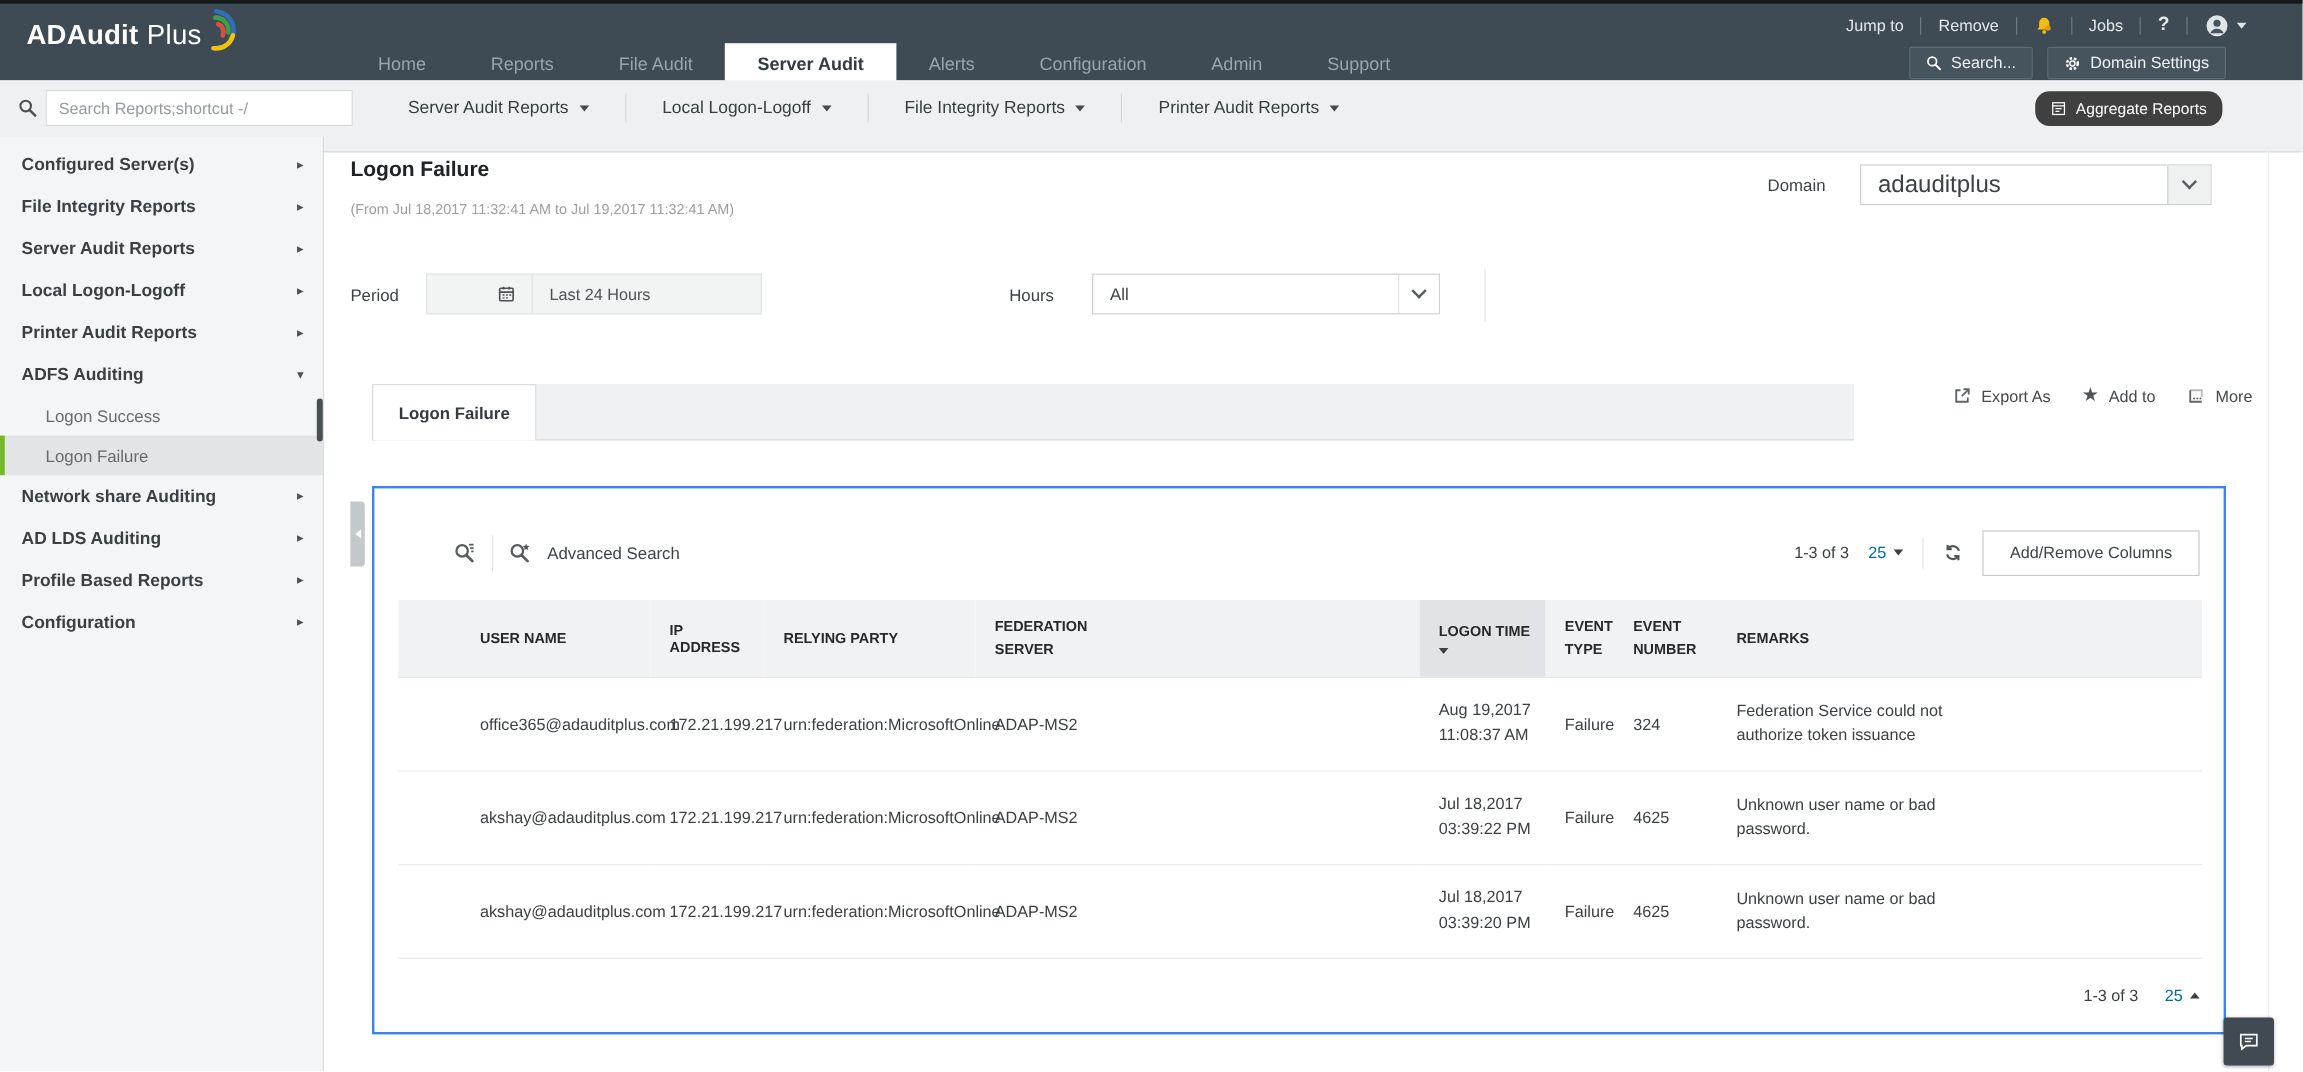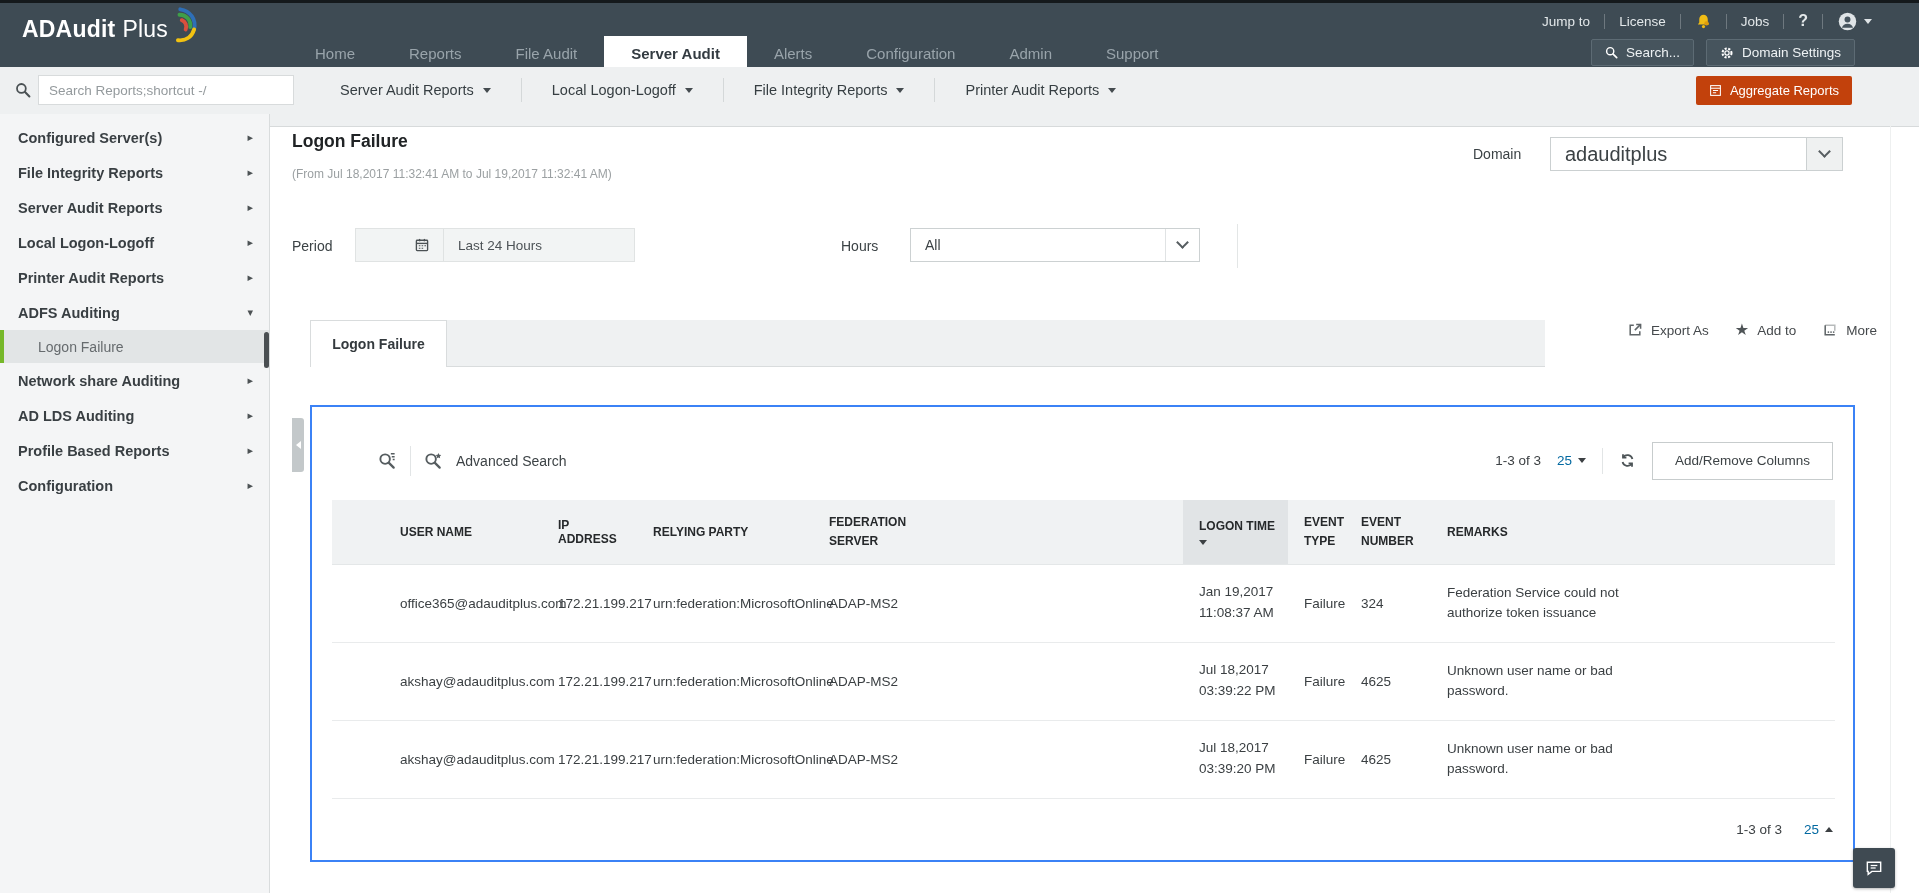--- a/index.html
+++ b/index.html
@@ -38,22 +38,22 @@
   .side-search { position:absolute; left:8px; top:8px; display:flex; align-items:center; }
   .side-search .icon-box { width:30px; display:flex; justify-content:center; }
   .side-search input { width:256px; height:30px; border:1px solid #d8dbdc; background:#fff;
                        font-size:13.5px; padding:0 10px; color:#3c4245; font-family:inherit; }
   .side-search input::placeholder { color:#949a9d; }
   .menus { position:absolute; left:310px; top:0; height:46px; display:flex; align-items:center; }
   .menu-item { display:flex; align-items:center; height:24px; padding:0 30px; gap:9px;
                border-right:1px solid #d4d8d9; color:#363e42; font-size:14.5px; cursor:pointer; white-space:nowrap; }
   .menu-item:last-child { border-right:none; }
   .aggregate-btn { position:absolute; right:67px; top:9px; height:29px; display:flex;
-                   align-items:center; gap:8px; padding:0 13px; background:#c2410c;
-                   border:none; border-radius:2px; color:#fff; font-size:13px;
+                   align-items:center; gap:8px; padding:0 13px; background:#404040;
+                   border:none; border-radius:12px; color:#fff; font-size:13px;
                    font-family:inherit; cursor:pointer; }
 
   
   .sidebar { position:absolute; left:0; top:114px; width:270px; height:779px;
              background:#f4f5f6; border-right:1px solid #d9dcdd; }
   .sidebar ul { list-style:none; padding-top:6px; }
   .sidebar li { position:relative; display:flex; align-items:center; height:35px;
                 padding:0 18px; color:#393f43; font-weight:bold; font-size:14.5px; cursor:pointer; }
   .sidebar li .arrow { position:absolute; right:16px; color:#4c5254; font-size:11px; }
   .sidebar li.sub { height:33px; padding-left:38px; font-weight:normal; color:#666b6e; font-size:14px; }
@@ -168,21 +168,21 @@
         <path d="M21 6 C34 8 42 19 39 32" stroke="#2e6fb7" stroke-width="5" fill="none" stroke-linecap="round"></path>
         <path d="M39 32 C36 42 28 47 18 46" stroke="#f2c211" stroke-width="5" fill="none" stroke-linecap="round"></path>
         <path d="M20 13 C29 13 35 20 34 29" stroke="#3f9e49" stroke-width="5" fill="none" stroke-linecap="round"></path>
         <path d="M23 20 C28 22 30 27 28 32" stroke="#d94f3d" stroke-width="5" fill="none" stroke-linecap="round"></path>
       </svg>
     </div>
 
     <div class="utility">
       <span class="u-item">Jump to</span>
       <span class="u-sep"></span>
-      <span class="u-item">License</span>
+      <span class="u-item">Remove</span>
       <span class="u-sep"></span>
       <span class="u-item">
         <svg width="17" height="17" viewBox="0 0 20 20">
           <path d="M10 2a5 5 0 0 0-5 5v4.2L3.4 13.6h13.2L15 11.2V7a5 5 0 0 0-5-5z" fill="#f0bc15"></path>
           <circle cx="10" cy="16" r="1.9" fill="#f0bc15"></circle>
           <circle cx="13.6" cy="12.2" r="2.6" fill="#e09c0b"></circle>
         </svg>
       </span>
       <span class="u-sep"></span>
       <span class="u-item">Jobs</span>
@@ -322,20 +322,24 @@
         <li>
           <span class="lbl">Printer Audit Reports</span>
           <span class="arrow">▸</span>
         </li>
 
         <li>
           <span class="lbl">ADFS Auditing</span>
           <span class="arrow">▾</span>
         </li>
 
+        <li class="sub">
+          <span class="lbl">Logon Success</span>
+          <span class="arrow"></span>
+        </li>
 
         <li class="sub selected">
           <span class="lbl">Logon Failure</span>
           <span class="arrow"></span>
         </li>
 
         <li>
           <span class="lbl">Network share Auditing</span>
           <span class="arrow">▸</span>
         </li>
@@ -497,21 +501,21 @@
           </tr>
         </thead>
         <tbody>
 
             <tr>
               <td class="first">office365@adauditplus.com</td>
               <td>172.21.199.217</td>
               <td>urn:federation:MicrosoftOnline</td>
               <td>ADAP-MS2</td>
               <td>
-                <div class="line">Jan 19,2017</div>
+                <div class="line">Aug 19,2017</div>
                 <div class="line">11:08:37 AM</div>
               </td>
               <td>Failure</td>
               <td>324</td>
               <td>
                 <div class="remarks">Federation Service could not authorize token issuance</div>
               </td>
             </tr>
 
             <tr>

